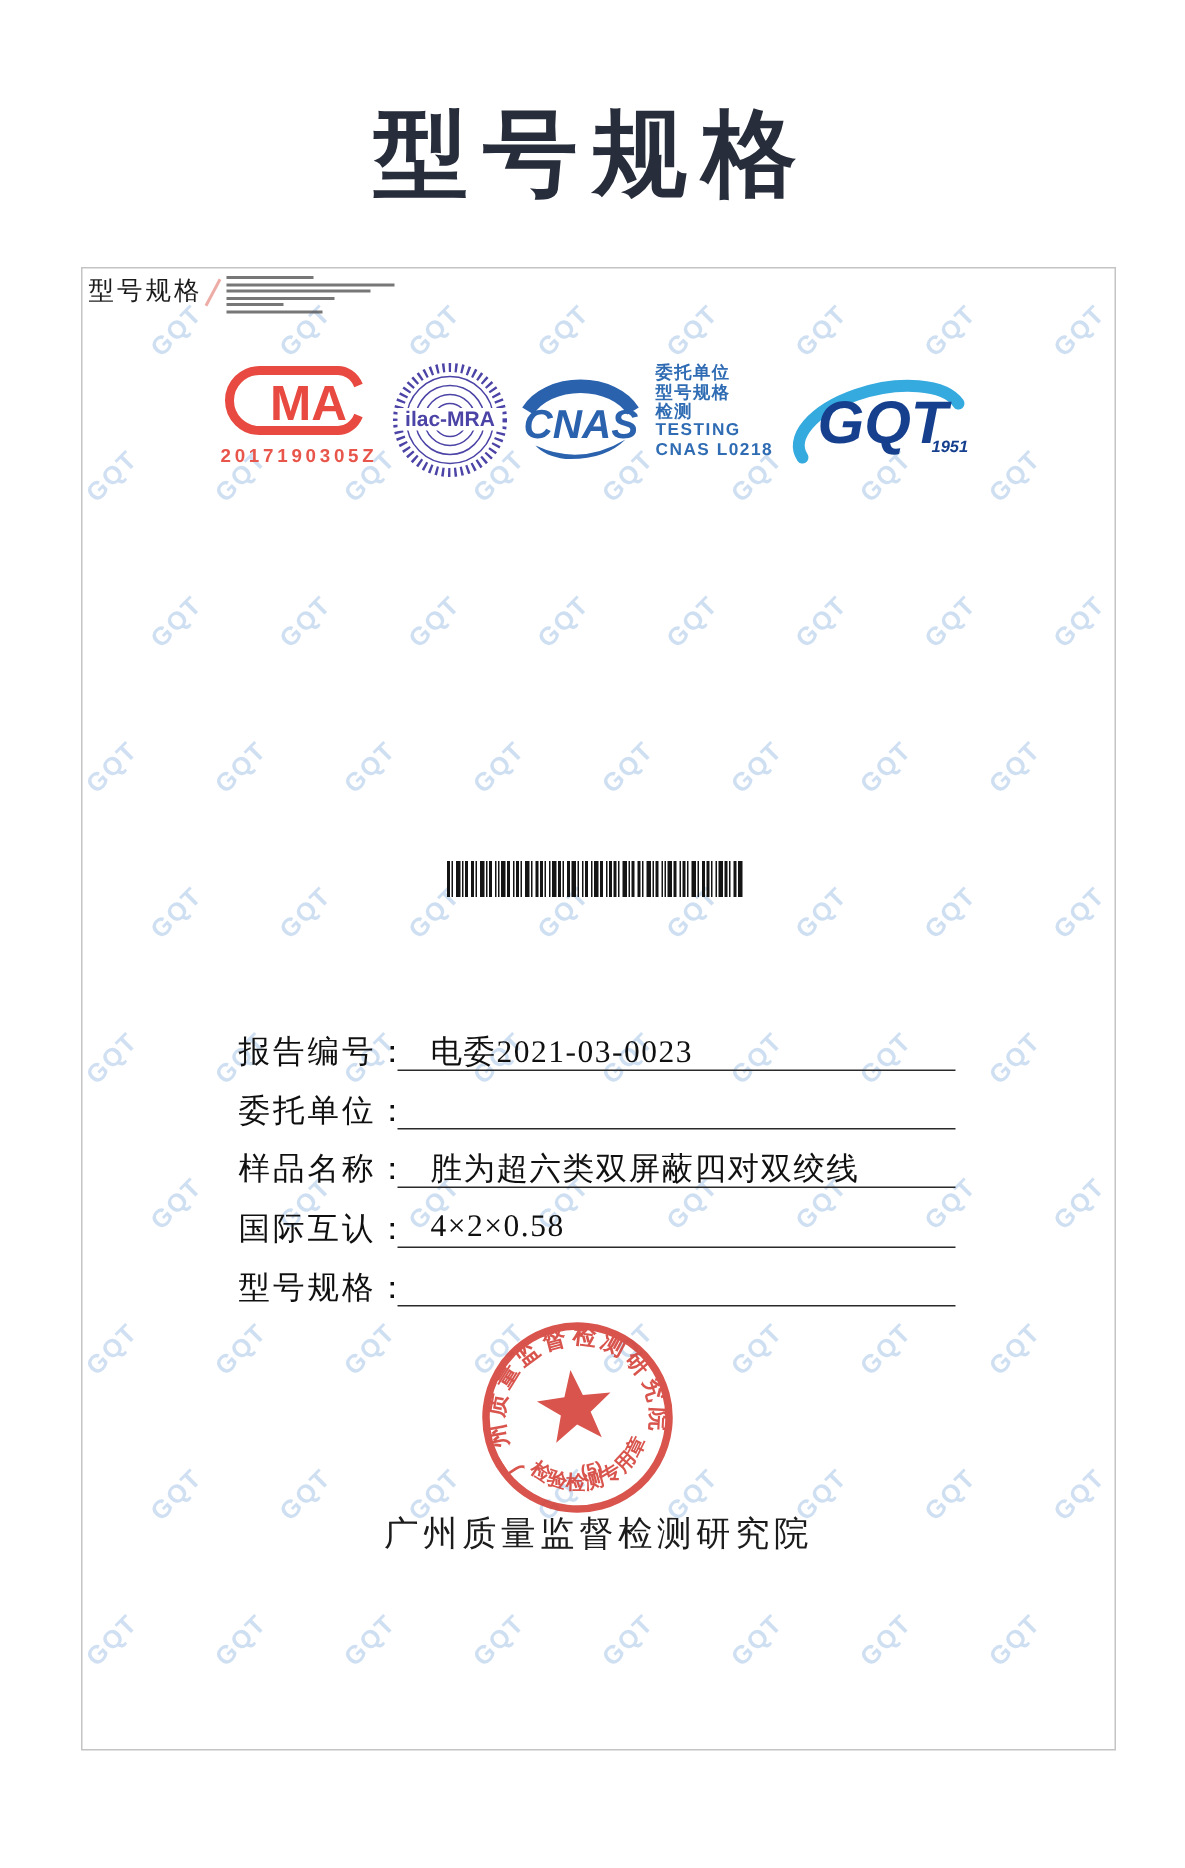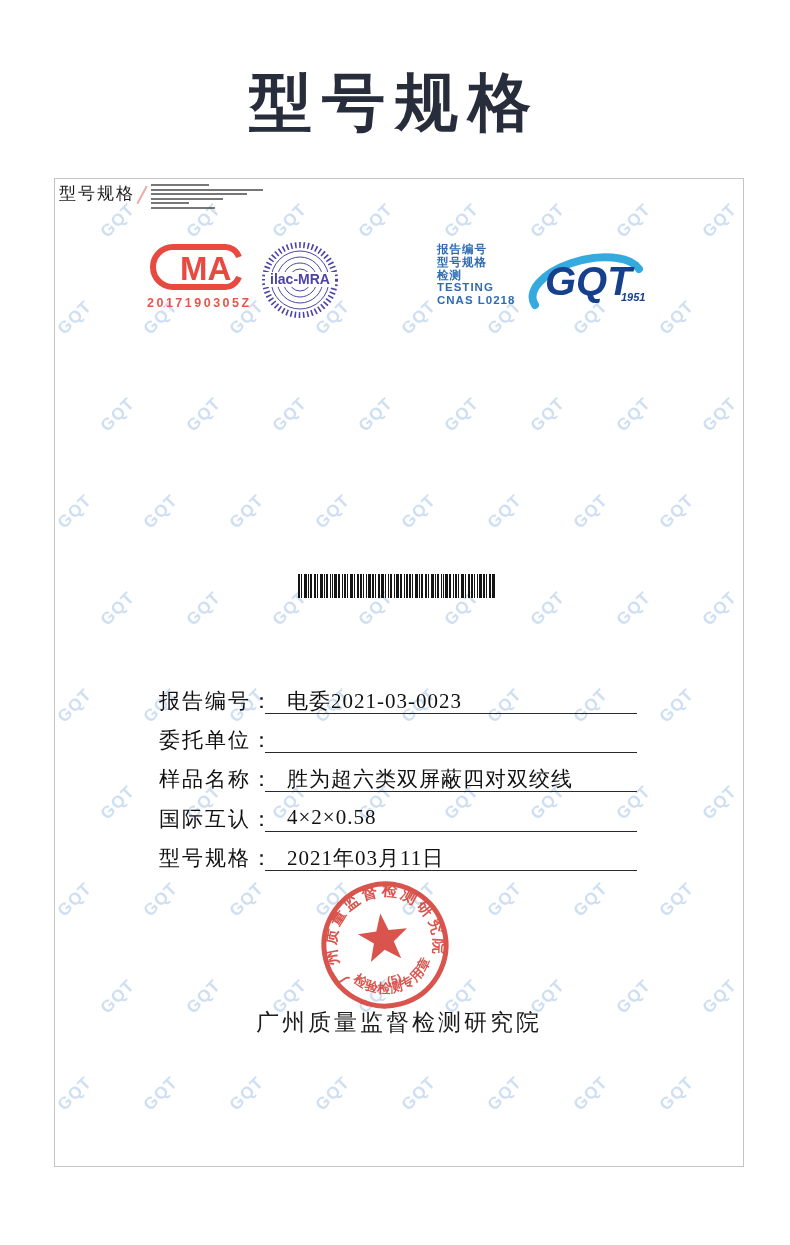--- a/index.html
+++ b/index.html
@@ -169,23 +169,30 @@
         <circle cx="39" cy="39" r="35" fill="none" stroke="#4b43a5" stroke-width="6" stroke-dasharray="1.6,2.6"></circle>
         <circle cx="39" cy="39" r="29" fill="none" stroke="#4b43a5" stroke-width="1"></circle>
         <circle cx="39" cy="39" r="23" fill="none" stroke="#4b43a5" stroke-width="1"></circle>
         <circle cx="39" cy="39" r="17" fill="none" stroke="#4b43a5" stroke-width="1"></circle>
         <circle cx="39" cy="39" r="11" fill="none" stroke="#4b43a5" stroke-width="1"></circle>
         <rect x="4" y="31" width="70" height="15" fill="#ffffff"></rect>
         <text x="39" y="43" text-anchor="middle" font-size="14" font-weight="bold" fill="#4b43a5" font-family="Liberation Sans, sans-serif">ilac-MRA</text>
       </svg>
     </div>
 
+    <div class="logo" style="left:290px;top:68px;">
+      <svg width="84" height="64" viewBox="0 0 84 64">
+        <path d="M 7,27 A 38,27 0 0 1 77,27" fill="none" stroke="#2a62ae" stroke-width="9"></path>
+        <text x="4" y="45" font-size="27" font-weight="bold" font-style="italic" fill="#2a62ae" font-family="Liberation Sans, sans-serif">CNAS</text>
+        <path d="M 12,50 Q 42,64 72,46 Q 58,60 32,59 Q 18,57 12,50 Z" fill="#2a62ae"></path>
+      </svg>
+    </div>
 
     <div class="cnas-lines">
-      <div>报告编号</div>
+      <div>委托单位</div>
       <div>型号规格</div>
       <div>检测</div>
       <div>TESTING</div>
       <div>CNAS L0218</div>
     </div>
 
     <div class="logo" style="left:466px;top:64px;">
       <svg width="126" height="70" viewBox="0 0 126 70">
         <path d="M 14,62 A 55,27 -14 1 1 118,26" fill="none" stroke="#35aadf" stroke-width="8" stroke-linecap="round"></path>
         <text x="24" y="52" font-size="40" font-weight="800" font-style="italic" fill="#16408e" font-family="Liberation Sans, sans-serif">GQT</text>
@@ -340,21 +347,20 @@
       <span class="form-value">胜为超六类双屏蔽四对双绞线</span>
     </div>
     <div class="form-row" style="top:626px">
       <span class="form-label">国际互认：</span>
       <span class="form-line"></span>
       <span class="form-value">4×2×0.58</span>
     </div>
     <div class="form-row" style="top:665px">
       <span class="form-label">型号规格：</span>
       <span class="form-line"></span>
-      <span class="form-value">2021年03月11日</span>
     </div>
 
     <svg class="stamp" viewBox="0 0 168 168">
       <defs>
         <path id="arcTop" d="M 45,114 A 49.2,49.2 0 1 1 123,114" fill="none"></path>
         <path id="arcBottom" d="M 44,110 A 47.7,47.7 0 0 0 124,110" fill="none"></path>
       </defs>
       <g transform="rotate(-15 84 84)">
         <circle cx="84" cy="84" r="61" fill="none" stroke="#d4423a" stroke-width="5"></circle>
         <polygon points="0,-26 6.2,-8.5 24.7,-8 10,3.2 15.3,21 0,10.5 -15.3,21 -10,3.2 -24.7,-8 -6.2,-8.5" transform="translate(84,78) rotate(8)" fill="#d4423a"></polygon>

